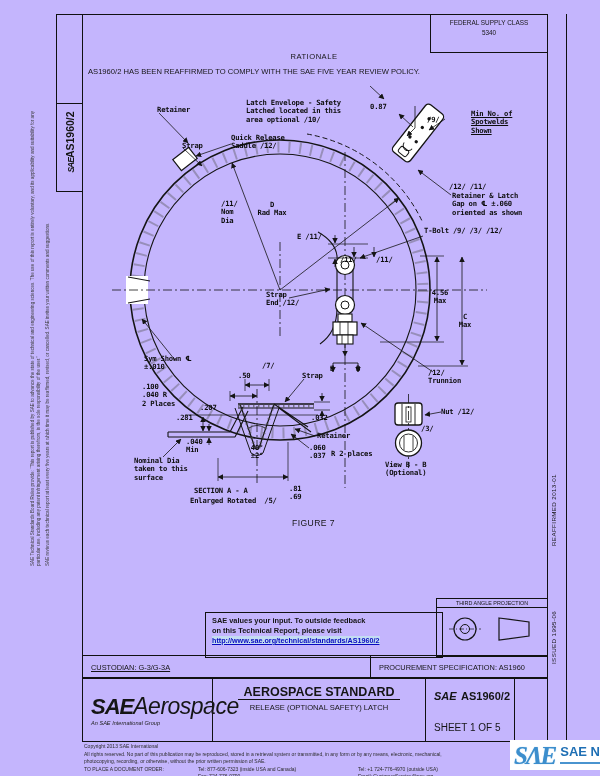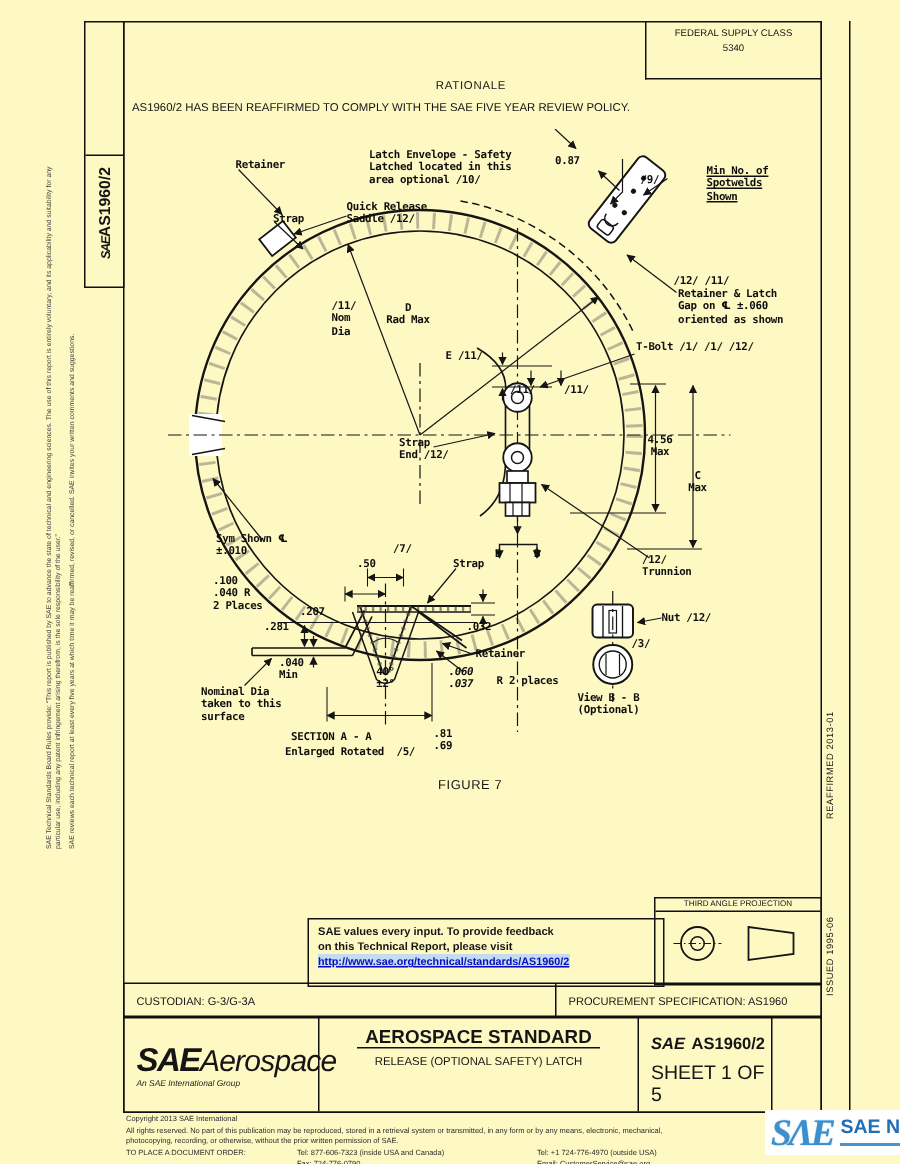--- a/index.html
+++ b/index.html
@@ -1,16 +1,16 @@
 <!DOCTYPE html>
 <html><head>
 <meta charset="utf-8">
 <style>
   html,body{margin:0;padding:0;background:#ffffff;}
-  #page{position:relative;width:600px;height:776px;background:#fef9c3;overflow:hidden;
+  #page{position:relative;width:600px;height:776px;background:#c4b5fd;overflow:hidden;
         font-family:"Liberation Sans",sans-serif;color:#151515;}
   .abs{position:absolute;}
   .frame{border:1.6px solid #111;}
   
   .fl{position:absolute;font:bold 7.2px "DejaVu Sans Mono","DejaVu Sans",monospace;
       line-height:1.18;white-space:pre;color:#0e0e0e;letter-spacing:-0.2px;}
   .fl.c{transform:translateX(-50%);text-align:center;}
   .fl.u{text-decoration:underline;}
   .rot{position:absolute;transform-origin:0 0;transform:rotate(-90deg);}
   .legal{font-size:4.6px;line-height:1.3;color:#3a3a3a;}
@@ -21,28 +21,28 @@
   .rationale-b{font-size:7.6px;}
   .fb{border:1.4px solid #111;font-weight:bold;font-size:7.4px;line-height:1.35;
       padding:3px 0 0 6px;}
   .fb a{color:#0a0ac0;background:#c3dcf2;text-decoration:underline;font-size:7.2px;}
   .proj{border:1.4px solid #111;}
   .proj .hd{font-size:5.4px;text-align:center;border-bottom:1px solid #111;padding:1px 0;}
   .row-cust{border:1.4px solid #111;display:flex;align-items:center;font-size:7.4px;}
   .tb{border:1.4px solid #111;display:flex;}
   .tb .cell{border-right:1.4px solid #111;box-sizing:border-box;}
   .brand-sae{font-style:italic;font-weight:900;font-size:22px;letter-spacing:-1px;}
-  .brand-aero{font-style:italic;font-size:20px;font-weight:400;letter-spacing:-0.5px;}
+  .brand-aero{font-style:italic;font-size:23px;font-weight:400;letter-spacing:-0.5px;}
   .brand-sub{font-style:italic;font-size:5.6px;color:#222;}
   .doctype{font-size:12.5px;font-weight:bold;text-align:center;
            border-bottom:1.6px solid #111;display:inline-block;padding:0 6px;}
   .doctitle{font-size:7.6px;text-align:center;line-height:1.35;margin-top:3px;}
   .docnum1{font-style:italic;font-weight:900;font-size:11px;}
   .docnum2{font-weight:bold;font-size:11px;}
-  .sheet{font-size:13px;margin-top:3px;}
+  .sheet{font-size:10px;margin-top:18px;}
   .copy{font-size:5px;line-height:1.5;color:#2c2c2c;}
   .wm{display:flex;align-items:flex-start;gap:5px;}
   .wm-logo{font:italic 900 25px "Liberation Serif",serif;letter-spacing:-2px;
            color:#3c8ecd;text-shadow:0 0 1px #7db7e0;}
   .wm-txt{font:bold 13px "Liberation Sans",sans-serif;color:#1f6fb4;margin-top:4px;}
   .wm-rule{height:2px;background:#4a94cf;margin-top:2px;}
 </style>
 </head>
 <body>
 
@@ -196,21 +196,21 @@
       <div class="fl u" style="left: 471px; top: 110px;">Min No. of
 Spotwelds
 Shown</div>
       <div class="fl" style="left: 182px; top: 142px;">Strap</div>
       <div class="fl" style="left: 231px; top: 134px;">Quick Release
 Saddle /12/</div>
       <div class="fl" style="left: 449px; top: 183px;">/12/ /11/</div>
       <div class="fl" style="left: 452px; top: 192px;">Retainer &amp; Latch
 Gap on ℄ ±.060
 oriented as shown</div>
-      <div class="fl" style="left: 424px; top: 227px;">T-Bolt /1/ /1/ /12/</div>
+      <div class="fl" style="left: 424px; top: 227px;">T-Bolt /9/ /3/ /12/</div>
       <div class="fl" style="left: 221px; top: 200px;">/11/
 Nom
 Dia</div>
       <div class="fl c" style="left: 272px; top: 201px;">D
 Rad Max</div>
       <div class="fl" style="left: 297px; top: 233px;">E /11/</div>
       <div class="fl" style="left: 340px; top: 256px;">/11/</div>
       <div class="fl" style="left: 376px; top: 256px;">/11/</div>
       <div class="fl c" style="left: 440px; top: 289px;">4.56
 Max</div>
@@ -233,56 +233,56 @@
       <div class="fl" style="left: 356px; top: 365px;">B</div>
       <div class="fl" style="left: 142px; top: 383px;">.100
 .040 R
 2 Places</div>
       <div class="fl" style="left: 200px; top: 404px;">.207</div>
       <div class="fl" style="left: 311px; top: 392px; margin-top: 22px;">.032</div>
       <div class="fl" style="left: 176px; top: 414px;">.281</div>
       <div class="fl" style="left: 186px; top: 438px;">.040
 Min</div>
       <div class="fl" style="left: 317px; top: 432px;">Retainer</div>
-      <div class="fl" style="left: 299px; top: 444px; font-style: italic;">.060
+      <div class="fl" style="left: 309px; top: 444px;">.060
 .037</div>
       <div class="fl" style="left: 331px; top: 450px;">R 2 places</div>
       <div class="fl c" style="left: 257px; top: 444px;">40°
 ±2°</div>
       <div class="fl" style="left: 289px; top: 485px;">.81
 .69</div>
       <div class="fl" style="left: 134px; top: 457px;">Nominal Dia
 taken to this
 surface</div>
       <div class="fl" style="left: 194px; top: 487px;">SECTION A - A</div>
       <div class="fl" style="left: 190px; top: 497px;">Enlarged Rotated  /5/</div>
     </div>
 
   <div class="abs" style="left:292px;top:518px;font-size:8.6px;letter-spacing:.4px;">FIGURE 7</div>
 
   <div class="abs fb" style="left:205px;top:612px;width:230px;height:41px;">
-    <div>SAE values every input. To provide feedback</div>
+    <div>SAE values your input. To outside feedback</div>
     <div>on this Technical Report, please visit</div>
     <a href="#">http://www.sae.org/technical/standards/AS1960/2</a>
   </div>
 
   <div class="abs proj" style="left:436px;top:598px;width:110px;height:57px;">
     <div class="hd">THIRD ANGLE PROJECTION</div>
     <svg width="108" height="42" viewBox="0 0 108 42">
       <g stroke="#151515" fill="none">
         <circle cx="28" cy="21" r="11" stroke-width="1.2"></circle>
         <circle cx="28" cy="21" r="4.5"></circle>
         <path d="M12,21 H44" stroke-width=".7" stroke-dasharray="5 2 1 2"></path>
         <path d="M62,10 L92,14 L92,28 L62,32 Z" stroke-width="1.2"></path>
       </g>
     </svg>
   </div>
 
   <div class="abs row-cust" style="left:82px;top:655px;width:464px;height:22px;">
-    <div style="width:288px;padding-left:8px;box-sizing:border-box;border-right:1.4px solid #111;height:100%;display:flex;align-items:center;">CUSTODIAN: G-3/G-3A</div>
+    <div style="width:288px;padding-left:8px;box-sizing:border-box;border-right:1.4px solid #111;height:100%;display:flex;align-items:center;text-decoration:underline;">CUSTODIAN: G-3/G-3A</div>
     <div style="flex:1;padding-left:8px;">PROCUREMENT SPECIFICATION: AS1960</div>
   </div>
 
   <div class="abs tb" style="left:82px;top:677px;width:464px;height:63px;">
     <div class="cell" style="width:130px;display:flex;flex-direction:column;justify-content:center;padding-left:8px;">
       <div><span class="brand-sae">SAE</span><span class="brand-aero">Aerospace</span></div>
       <div class="brand-sub">An SAE International Group</div>
     </div>
     <div class="cell" style="width:213px;text-align:center;padding-top:4px;">
       <span class="doctype">AEROSPACE STANDARD</span>

